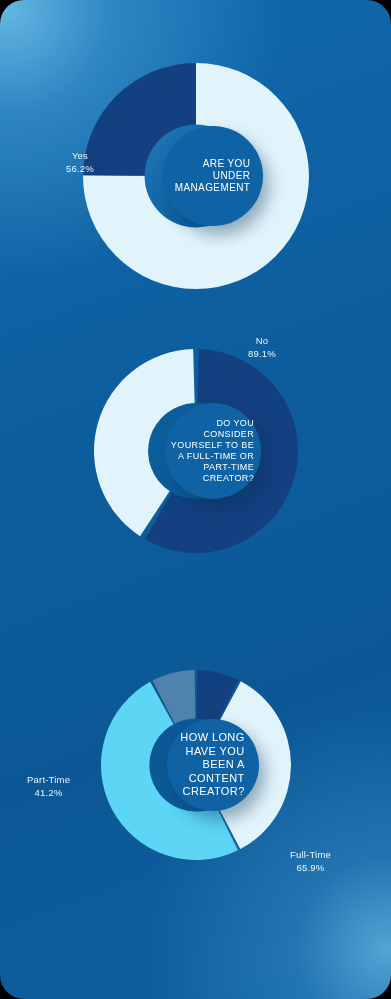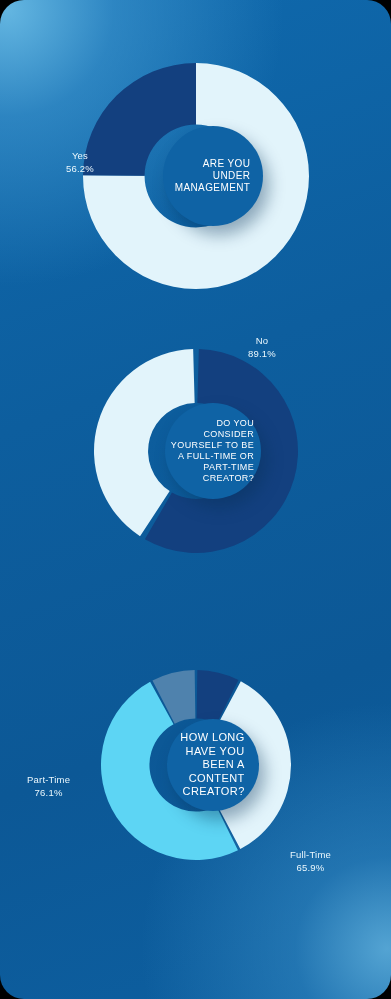--- a/index.html
+++ b/index.html
@@ -131,21 +131,21 @@
             <div>CONSIDER</div>
             <div>YOURSELF TO BE</div>
             <div>A FULL-TIME OR</div>
             <div>PART-TIME</div>
             <div>CREATOR?</div>
           </div>
       </div>
     </div>
     <div class="lbl" id="lbl2-pt">
       <span>Part-Time</span>
-      <span class="v">76.1%</span>
+      <span class="v">41.2%</span>
     </div>
     <div class="lbl" id="lbl2-ft">
       <span>Full-Time</span>
       <span class="v">65.9%</span>
     </div>
   </div>
 
   <div class="chart-block" id="chart3">
     <div class="donut-wrap">
       <svg class="donut-svg" id="svg3" width="190" height="190" viewBox="0 0 190 190">

